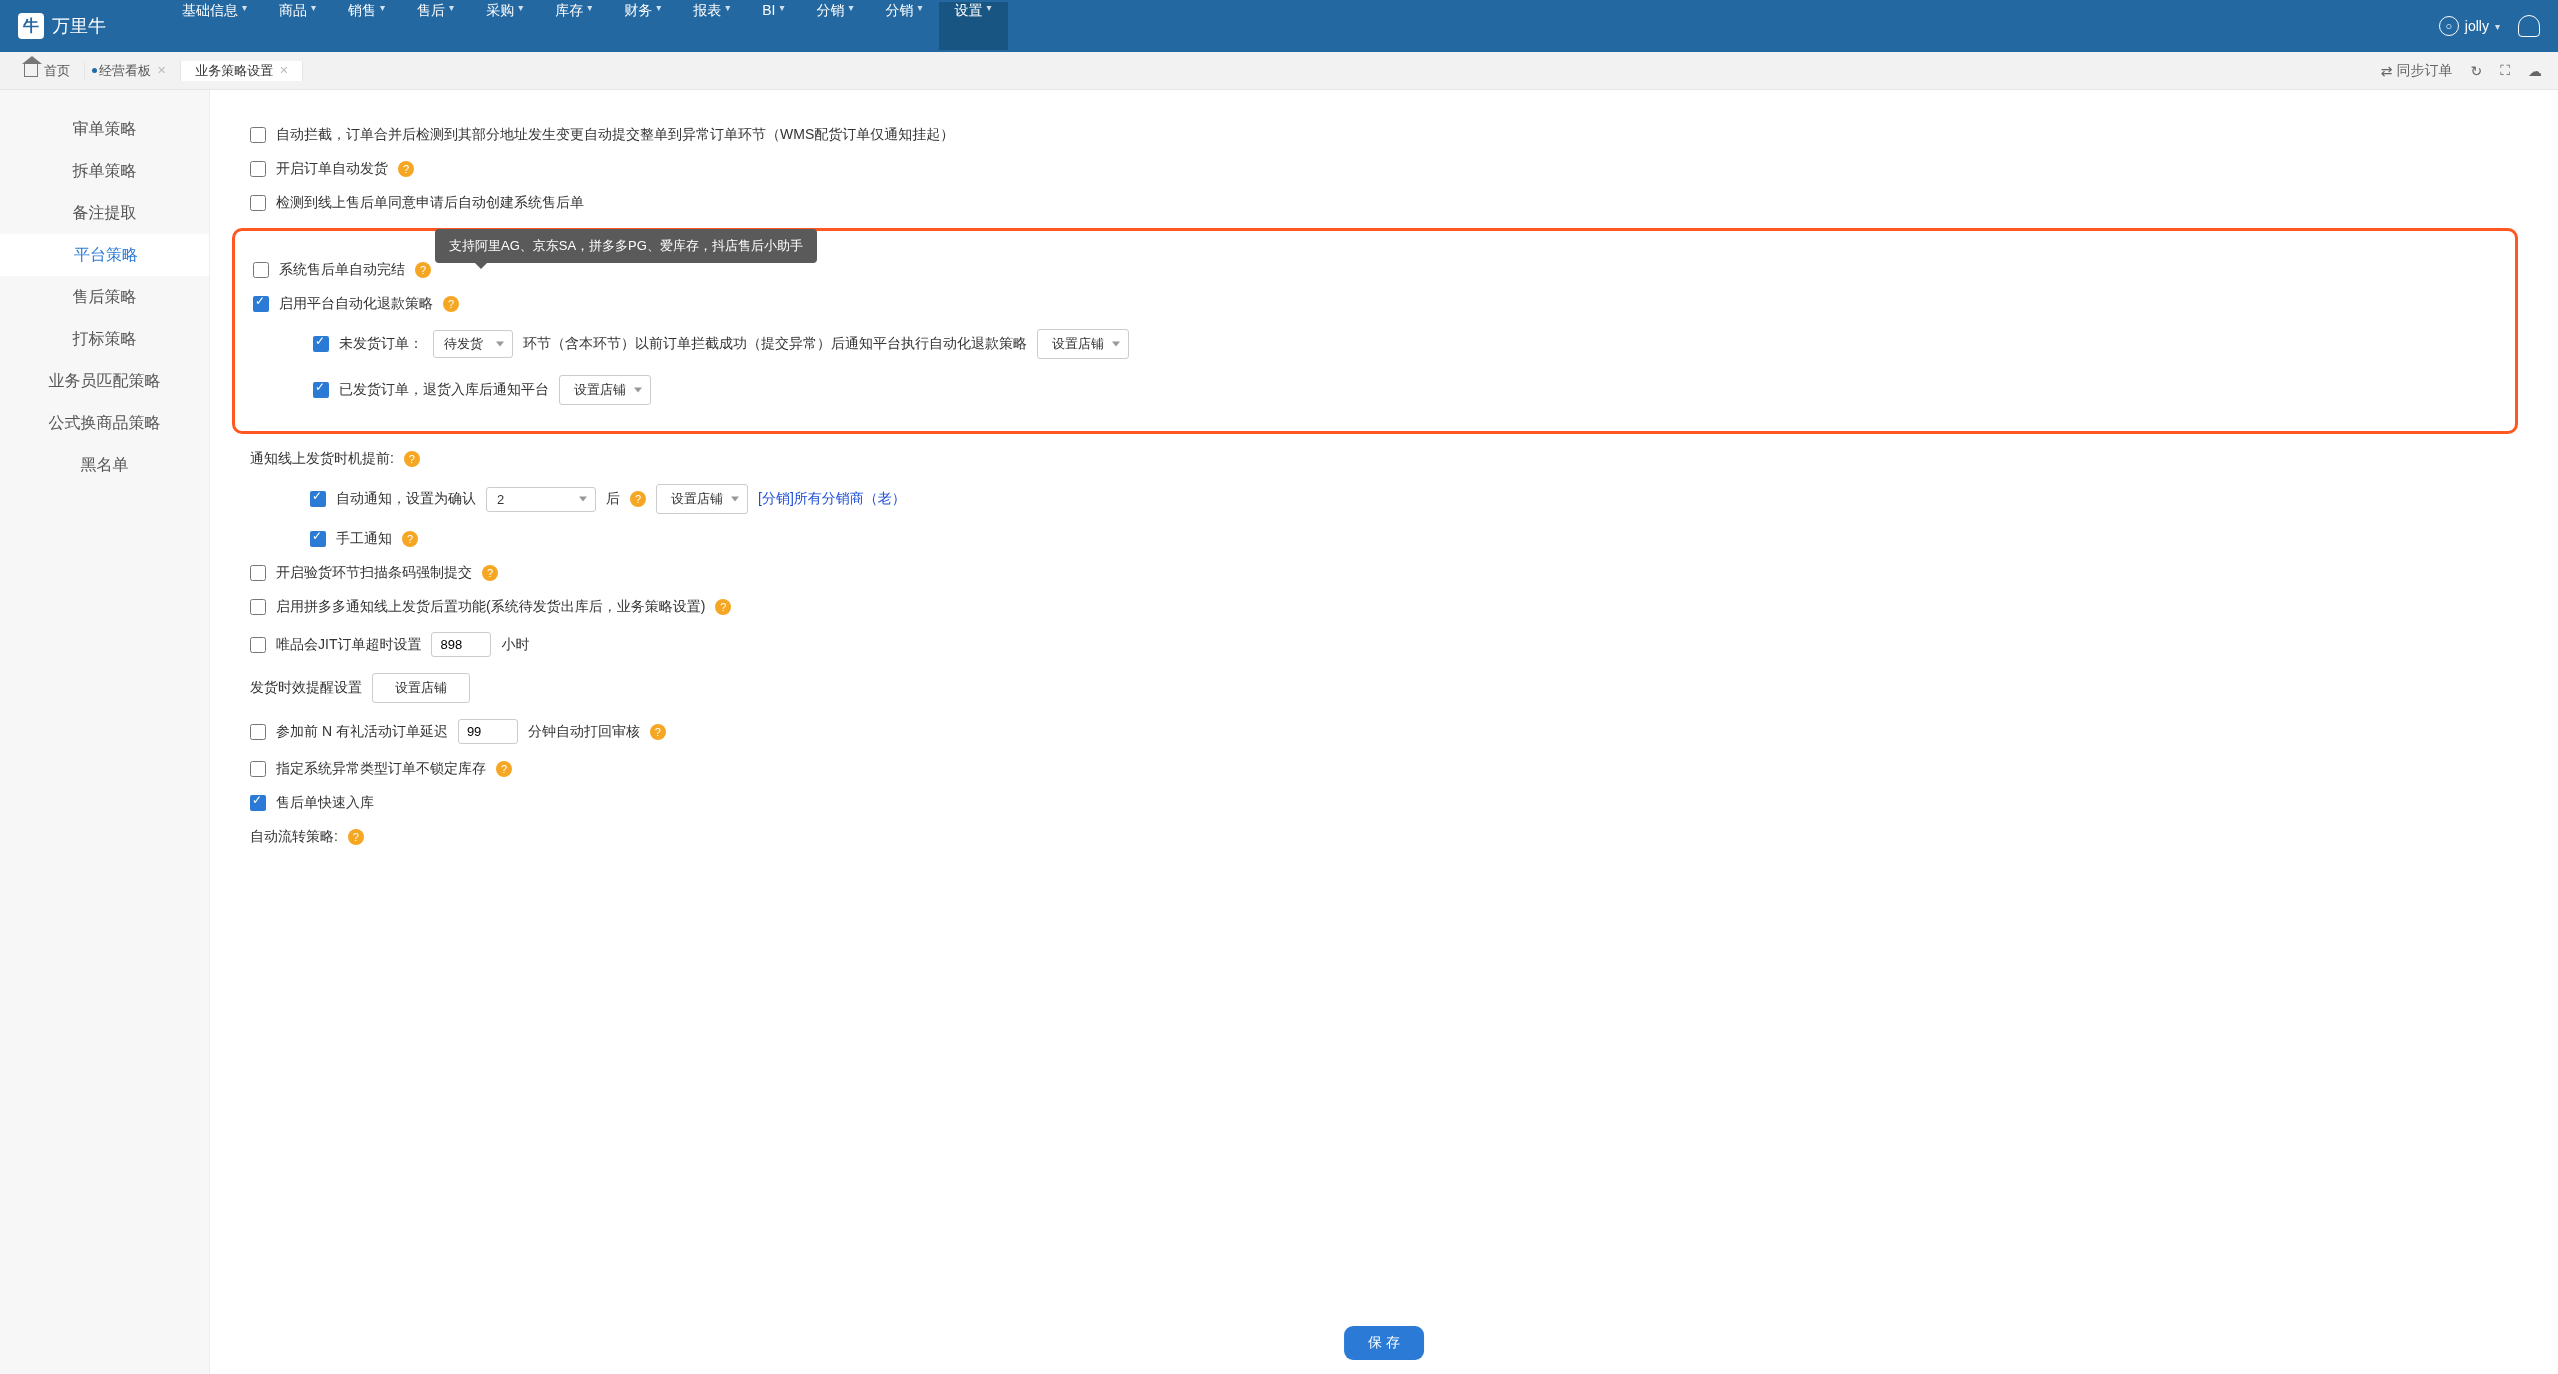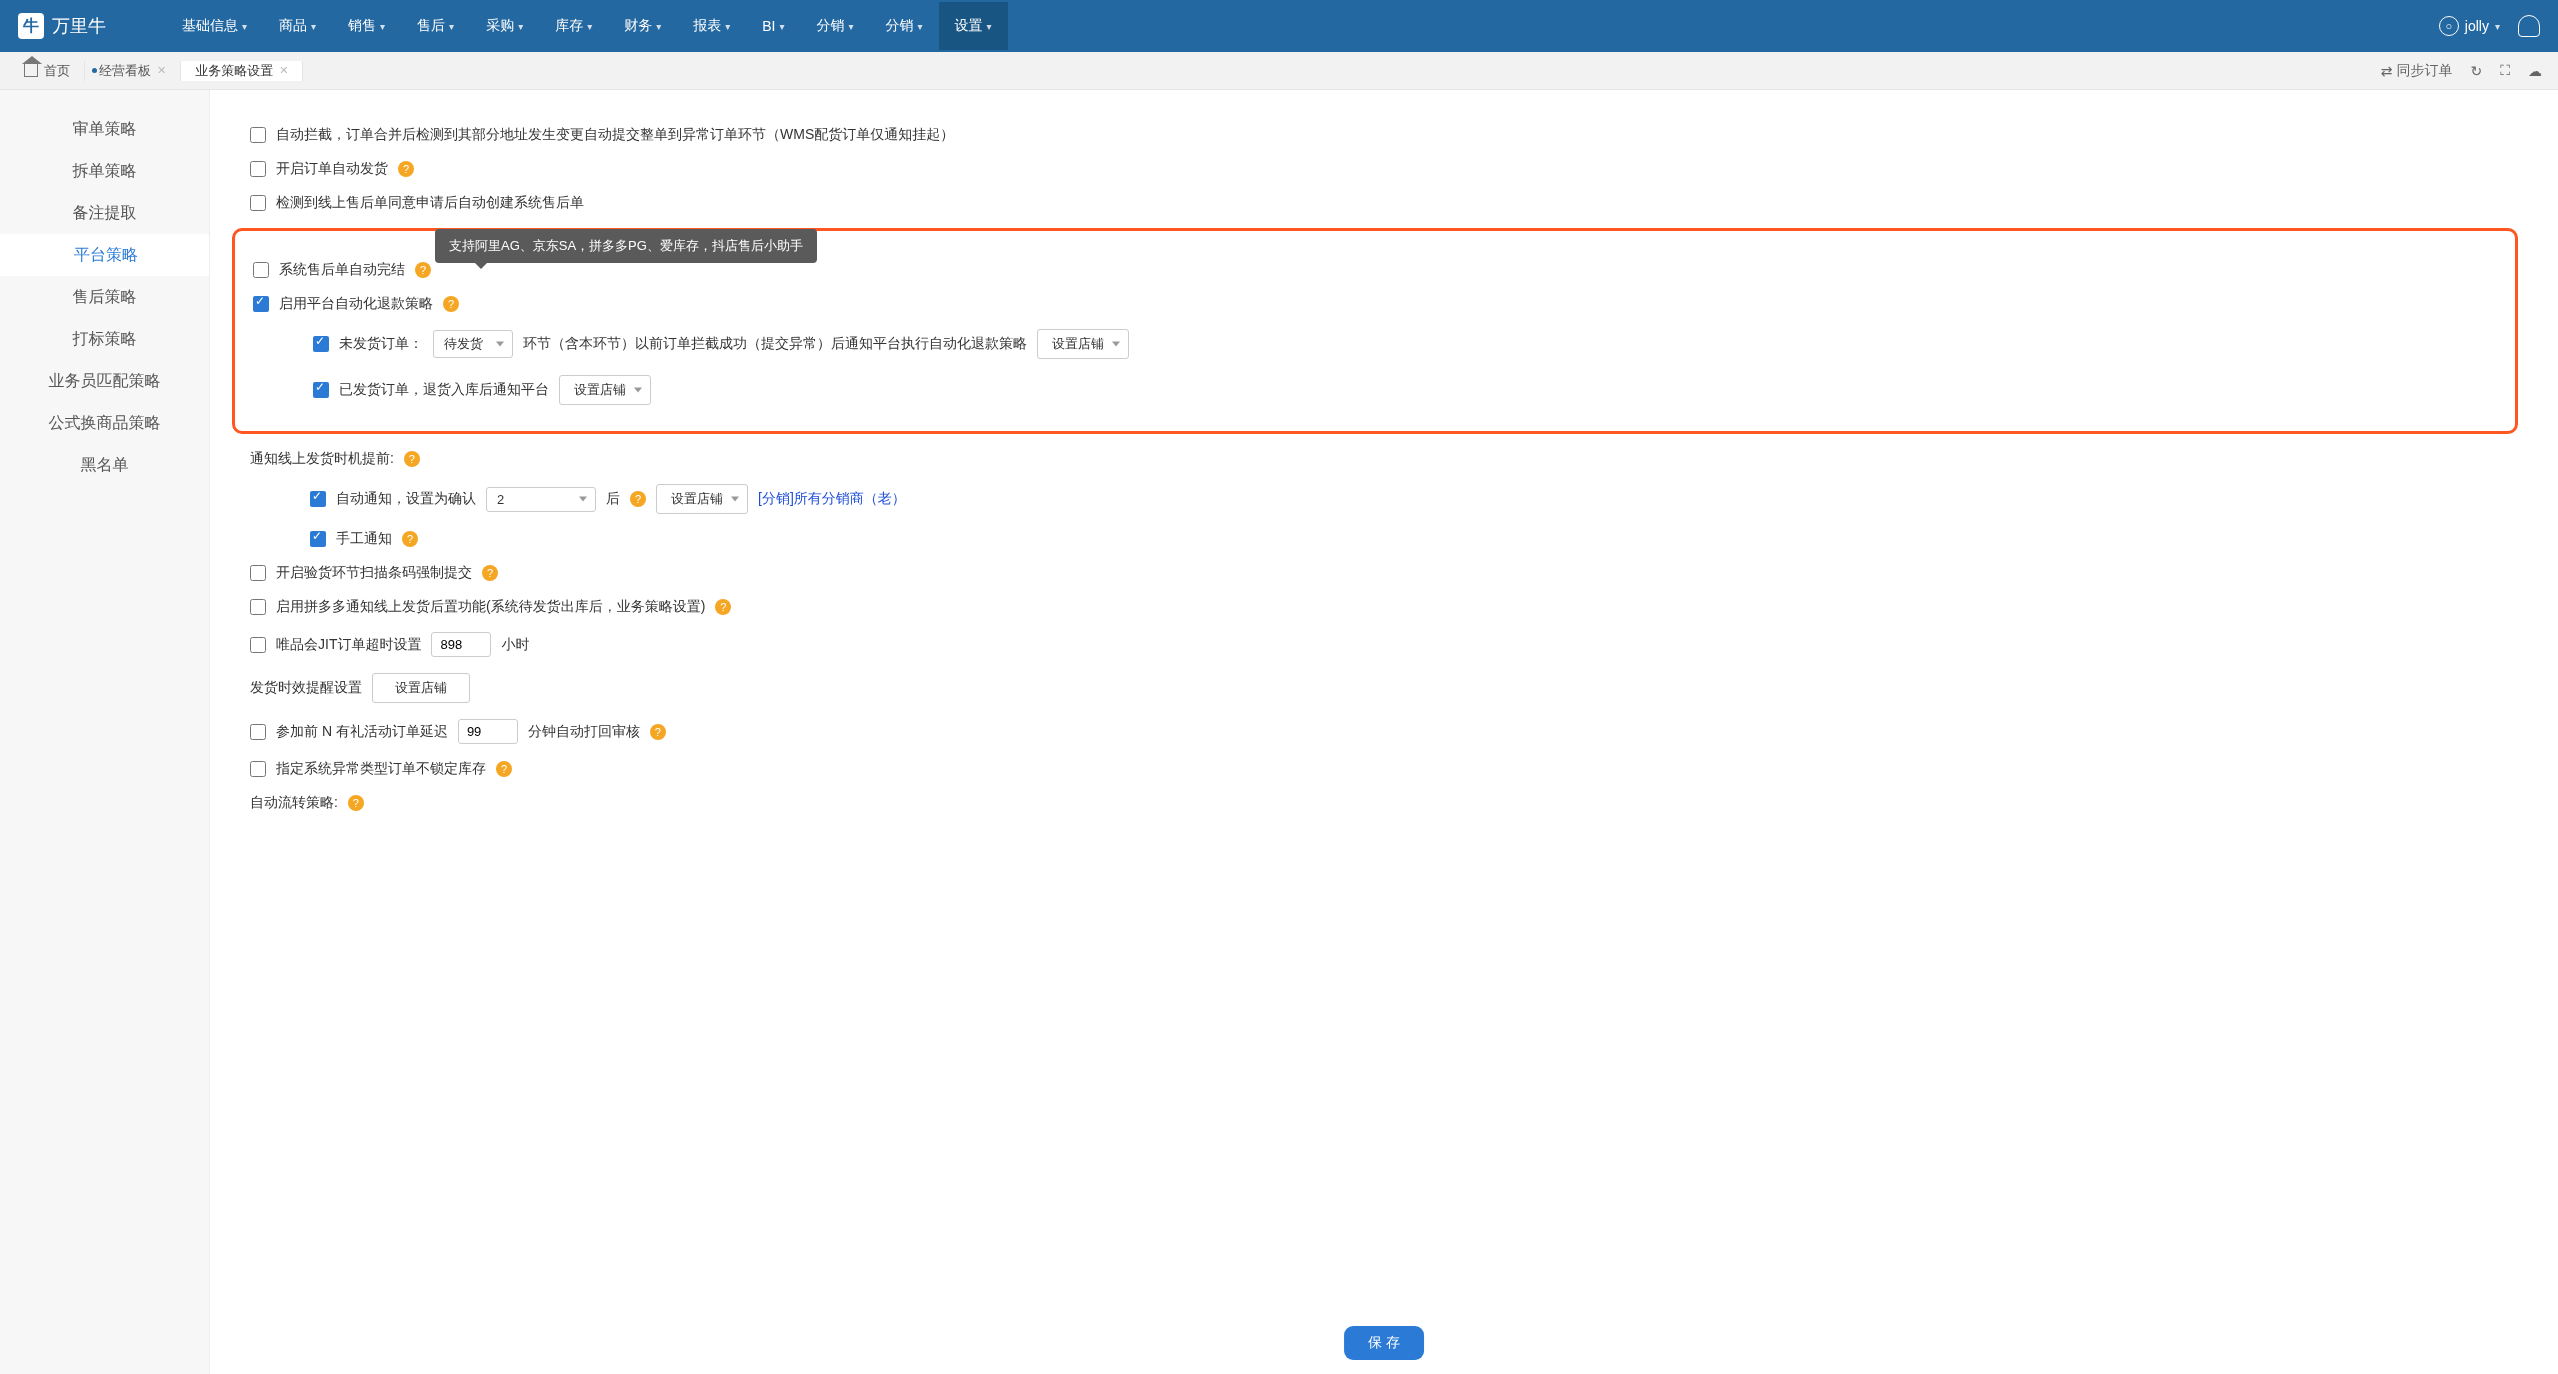--- a/index.html
+++ b/index.html
@@ -1,21 +1,21 @@
 <!DOCTYPE html>
 <html><head>
 <meta charset="utf-8">
 <style>
   *{box-sizing:border-box;margin:0;padding:0;font-family:"Microsoft YaHei","PingFang SC",Arial,sans-serif}
   body{background:#f5f5f5;color:#333;font-size:14px;overflow:hidden}
   .topbar{background:#2468a2;height:52px;display:flex;align-items:center;padding:0 18px;color:#fff}
   .logo{display:flex;align-items:center;gap:8px;font-size:18px;font-weight:500;margin-right:60px}
   .logo-badge{width:26px;height:26px;background:#fff;border-radius:4px;display:flex;align-items:center;justify-content:center;color:#2468a2;font-weight:bold;font-size:16px}
   .nav{display:flex;flex:1}
-  .nav-item{padding:0 16px;height:48px;display:flex;align-items:center;gap:4px;cursor:pointer;font-size:14px}
+  .nav-item{padding:0 16px;height:48px;display:flex;align-items:flex-start;gap:4px;cursor:pointer;font-size:14px}
   .nav-item.active{background:#195582}
   .caret{font-size:10px;opacity:.8}
   .topbar-right{display:flex;align-items:center;gap:18px}
   .user{display:flex;align-items:center;gap:6px}
   .avatar{width:20px;height:20px;border:1.5px solid #fff;border-radius:50%;display:flex;align-items:center;justify-content:center;font-size:11px}
   .headset{width:22px;height:22px;border:1.5px solid #fff;border-radius:50% 50% 4px 4px;position:relative}
   .tabbar{background:#f2f2f2;height:38px;display:flex;align-items:center;padding:0 10px;border-bottom:1px solid #e5e5e5}
   .tab{height:20px;display:flex;align-items:center;gap:6px;padding:0 14px;border-right:1px solid #e5e5e5;cursor:pointer;font-size:13px;color:#555;position:relative}
   .tab.home{gap:6px}
   .tab.active{background:#fff;color:#333}
@@ -260,20 +260,24 @@
       <span>分钟自动打回审核</span>
       <span class="help">?</span>
     </div>
 
     <div class="row">
       <input type="checkbox" style="">
       <span>指定系统异常类型订单不锁定库存</span>
       <span class="help">?</span>
     </div>
 
+    <div class="row">
+      <span class="cb-checked"></span>
+      <span>售后单快速入库</span>
+    </div>
 
     <div class="row">
       <span>自动流转策略:</span>
       <span class="help">?</span>
     </div>
 
   </div>
 </div>
 
 <div class="savebar">

